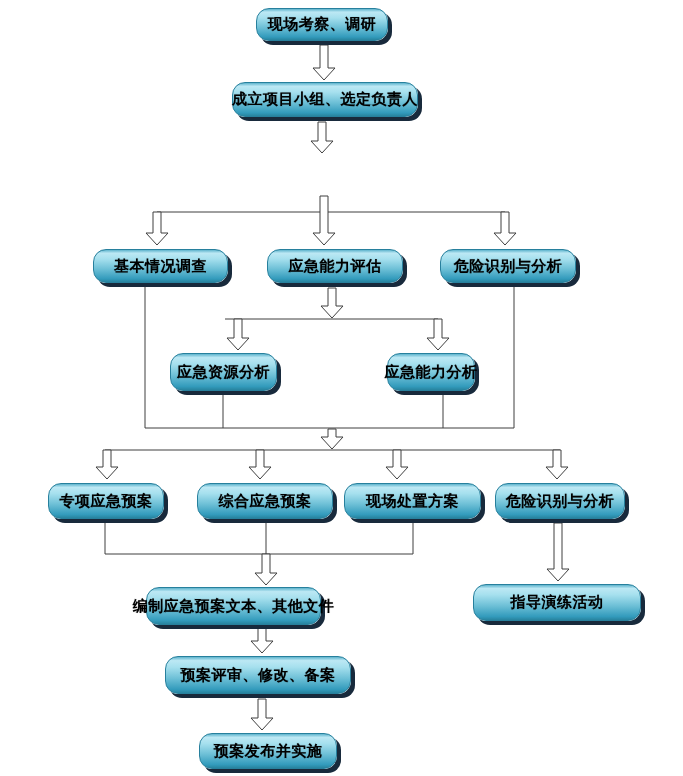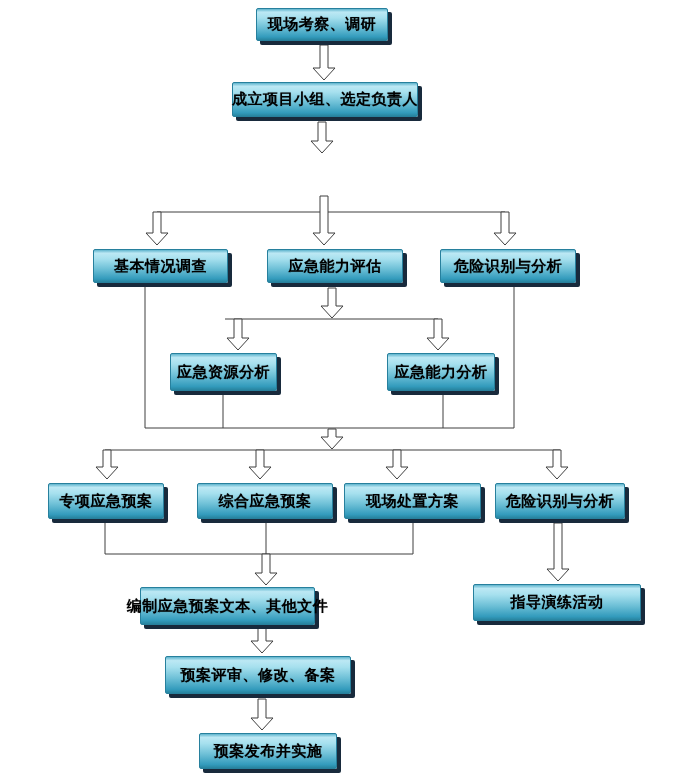--- a/index.html
+++ b/index.html
@@ -12,21 +12,21 @@
     overflow:hidden;
   }
   #connectors{position:absolute;left:0;top:0;width:683px;height:776px;}
   .conn-line{fill:none;stroke:#3f3f3f;stroke-width:1;}
   .flow-arrow{fill:#ffffff;stroke:#3f3f3f;stroke-width:1;}
   .node{
     position:absolute;
     display:flex;align-items:center;justify-content:center;
     box-sizing:border-box;
     border:1px solid #27809d;
-    border-radius:2px;
+    border-radius:13px;
     background:linear-gradient(180deg,
       #5fb4cd 0%,
       #bce8f4 10%,
       #a6e0ee 28%,
       #6cbfd6 60%,
       #339bbc 90%,
       #27849f 100%);
     box-shadow:4px 4px 0 0 #182a3c;
   }
   .node-label{
@@ -91,36 +91,36 @@
   </div>
   <div class="node" style="left:267px;top:249px;width:136px;height:34px">
     <span class="node-label">应急能力评估</span>
   </div>
   <div class="node" style="left:440px;top:249px;width:136px;height:34px">
     <span class="node-label">危险识别与分析</span>
   </div>
   <div class="node" style="left:170px;top:353px;width:107px;height:38px">
     <span class="node-label">应急资源分析</span>
   </div>
-  <div class="node" style="left:387px;top:353px;width:108px;height:38px">
+  <div class="node" style="left:387px;top:353px;width:88px;height:38px">
     <span class="node-label">应急能力分析</span>
   </div>
   <div class="node" style="left:48px;top:483px;width:116px;height:36px">
     <span class="node-label">专项应急预案</span>
   </div>
   <div class="node" style="left:197px;top:483px;width:136px;height:36px">
     <span class="node-label">综合应急预案</span>
   </div>
   <div class="node" style="left:344px;top:483px;width:137px;height:36px">
     <span class="node-label">现场处置方案</span>
   </div>
   <div class="node" style="left:495px;top:483px;width:130px;height:36px">
     <span class="node-label">危险识别与分析</span>
   </div>
-  <div class="node" style="left:140px;top:587px;width:175px;height:38px">
+  <div class="node" style="left:146px;top:587px;width:175px;height:38px">
     <span class="node-label">编制应急预案文本、其他文件</span>
   </div>
   <div class="node" style="left:473px;top:584px;width:168px;height:37px">
     <span class="node-label">指导演练活动</span>
   </div>
   <div class="node" style="left:165px;top:656px;width:186px;height:38px">
     <span class="node-label">预案评审、修改、备案</span>
   </div>
   <div class="node" style="left:199px;top:733px;width:138px;height:36px">
     <span class="node-label">预案发布并实施</span>

